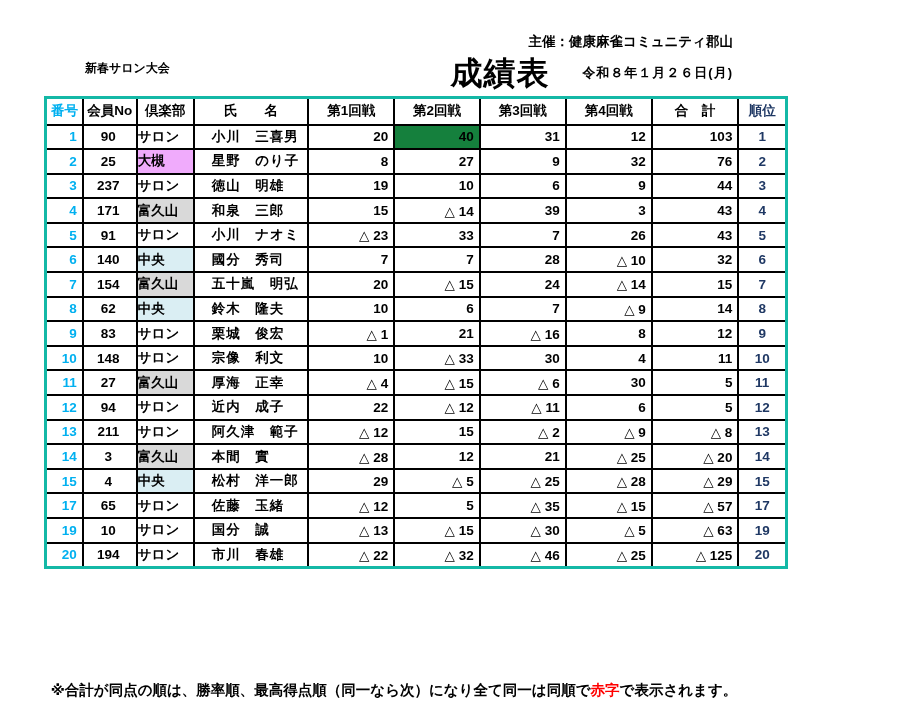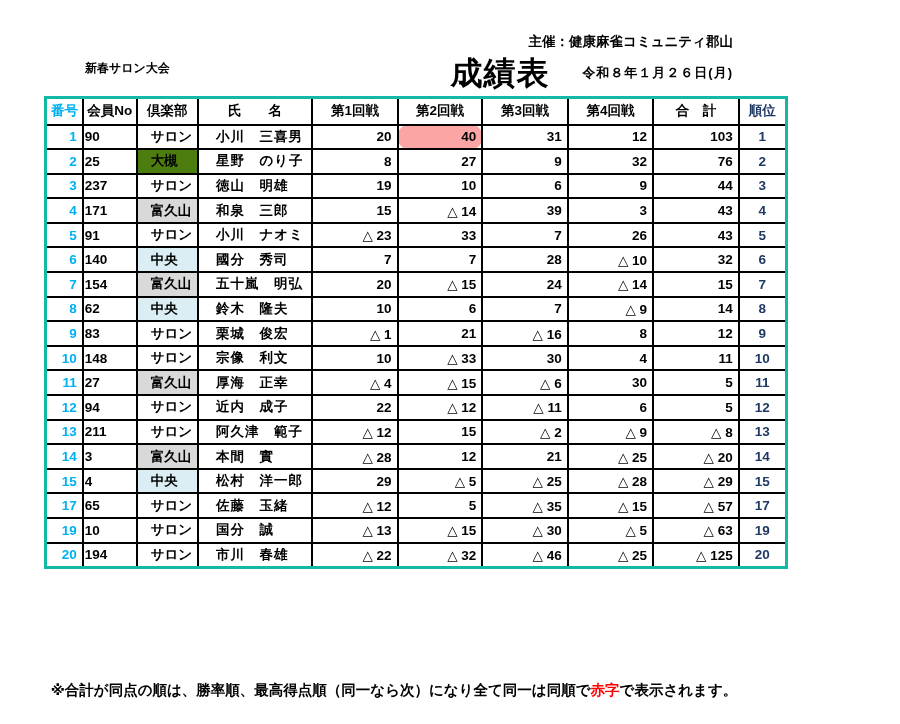--- a/index.html
+++ b/index.html
@@ -27,22 +27,22 @@
     font-size:13.5px; font-weight:bold;
     box-sizing:border-box;
   }
   .results th { height:27px; text-align:center; padding:0 2px; }
   .results td { height:24.6px; }
 
   th.h-no   { color:var(--num-blue); }
   th.h-rank { color:var(--rank-navy);font-family:Liberation Mono, monospace; }
 
   td.c-no     { color:var(--num-blue); text-align:right; padding-right:5px; }
-  td.c-member { text-align:left; padding-right:4px; }
-  td.c-club   { text-align:left;  padding-left:13px; }
+  td.c-member { text-align:center; padding-right:4px; }
+  td.c-club   { text-align:left;  padding-left:0; }
   td.c-name   { text-align:left;  padding-left:17px; letter-spacing:1px; }
   td.c-score  { text-align:right; padding-right:5px; }
   td.c-rank   { color:var(--rank-navy); text-align:center; }
 
   .footnote { position:absolute; top:681px; left:0; width:100%; text-align:center; font-size:14.5px; }
   .footnote .red { color:var(--note-red); }
 </style>
 </head>
 <body>
 
@@ -80,30 +80,30 @@
         <th class="h-rank">順位</th>
       </tr>
     </thead>
     <tbody>
         <tr>
     <td class="c-no">1</td>
     <td class="c-member">90</td>
     <td class="c-club">サロン</td>
     <td class="c-name">小川　三喜男</td>
     <td class="c-score">20</td>
-    <td class="c-score" style="background: #fca5a5; border-radius: 10px;">40</td>
+    <td class="c-score" style="background: #15803d;">40</td>
     <td class="c-score">31</td>
     <td class="c-score">12</td>
     <td class="c-score">103</td>
     <td class="c-rank">1</td>
   </tr>
         <tr>
     <td class="c-no">2</td>
     <td class="c-member">25</td>
-    <td class="c-club" style="background: #4d7c0f;">大槻</td>
+    <td class="c-club" style="background: #f0abfc;">大槻</td>
     <td class="c-name">星野　のり子</td>
     <td class="c-score">8</td>
     <td class="c-score">27</td>
     <td class="c-score">9</td>
     <td class="c-score">32</td>
     <td class="c-score">76</td>
     <td class="c-rank">2</td>
   </tr>
         <tr>
     <td class="c-no">3</td>

